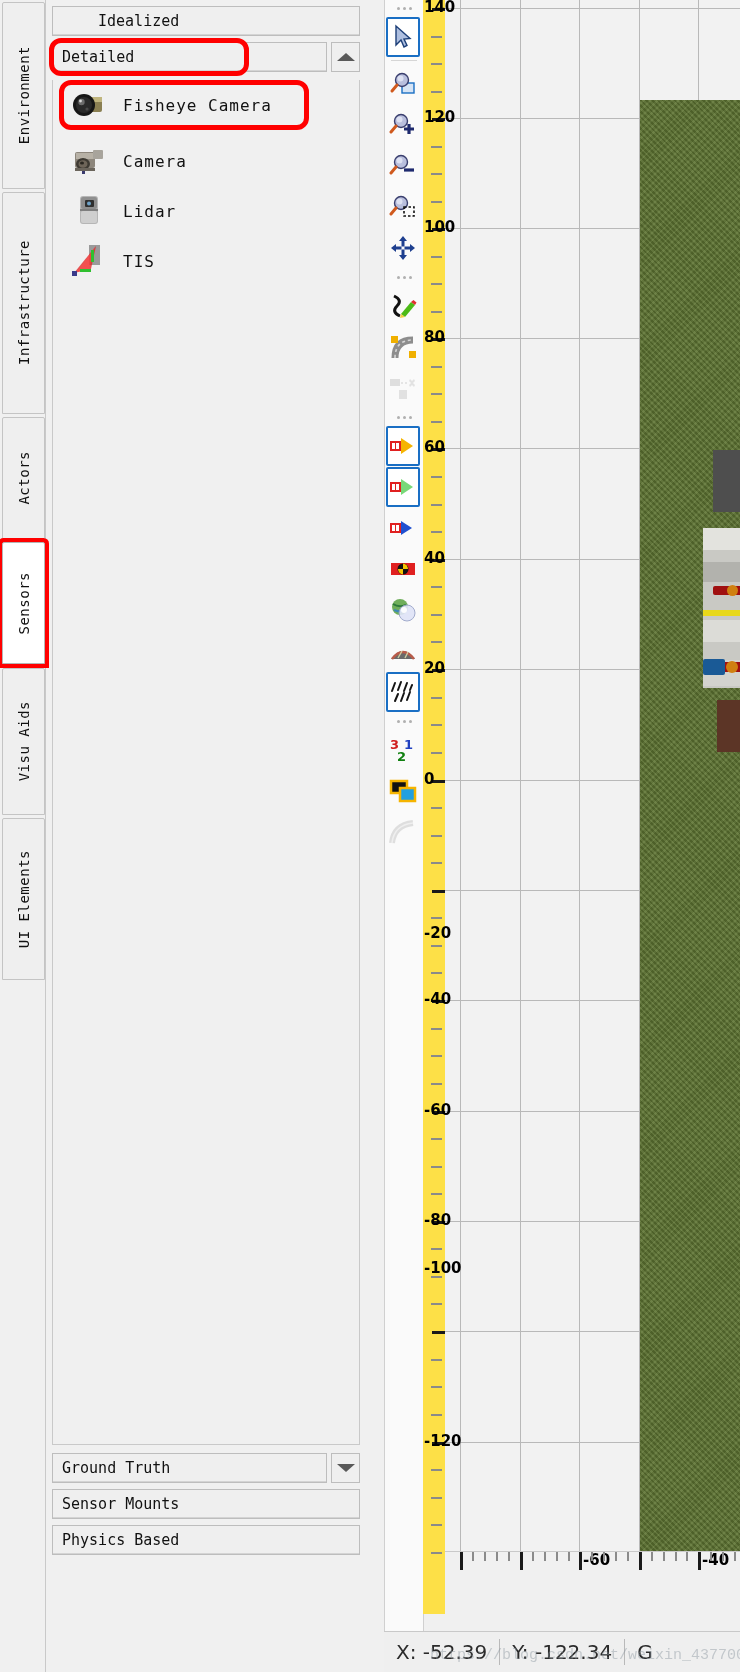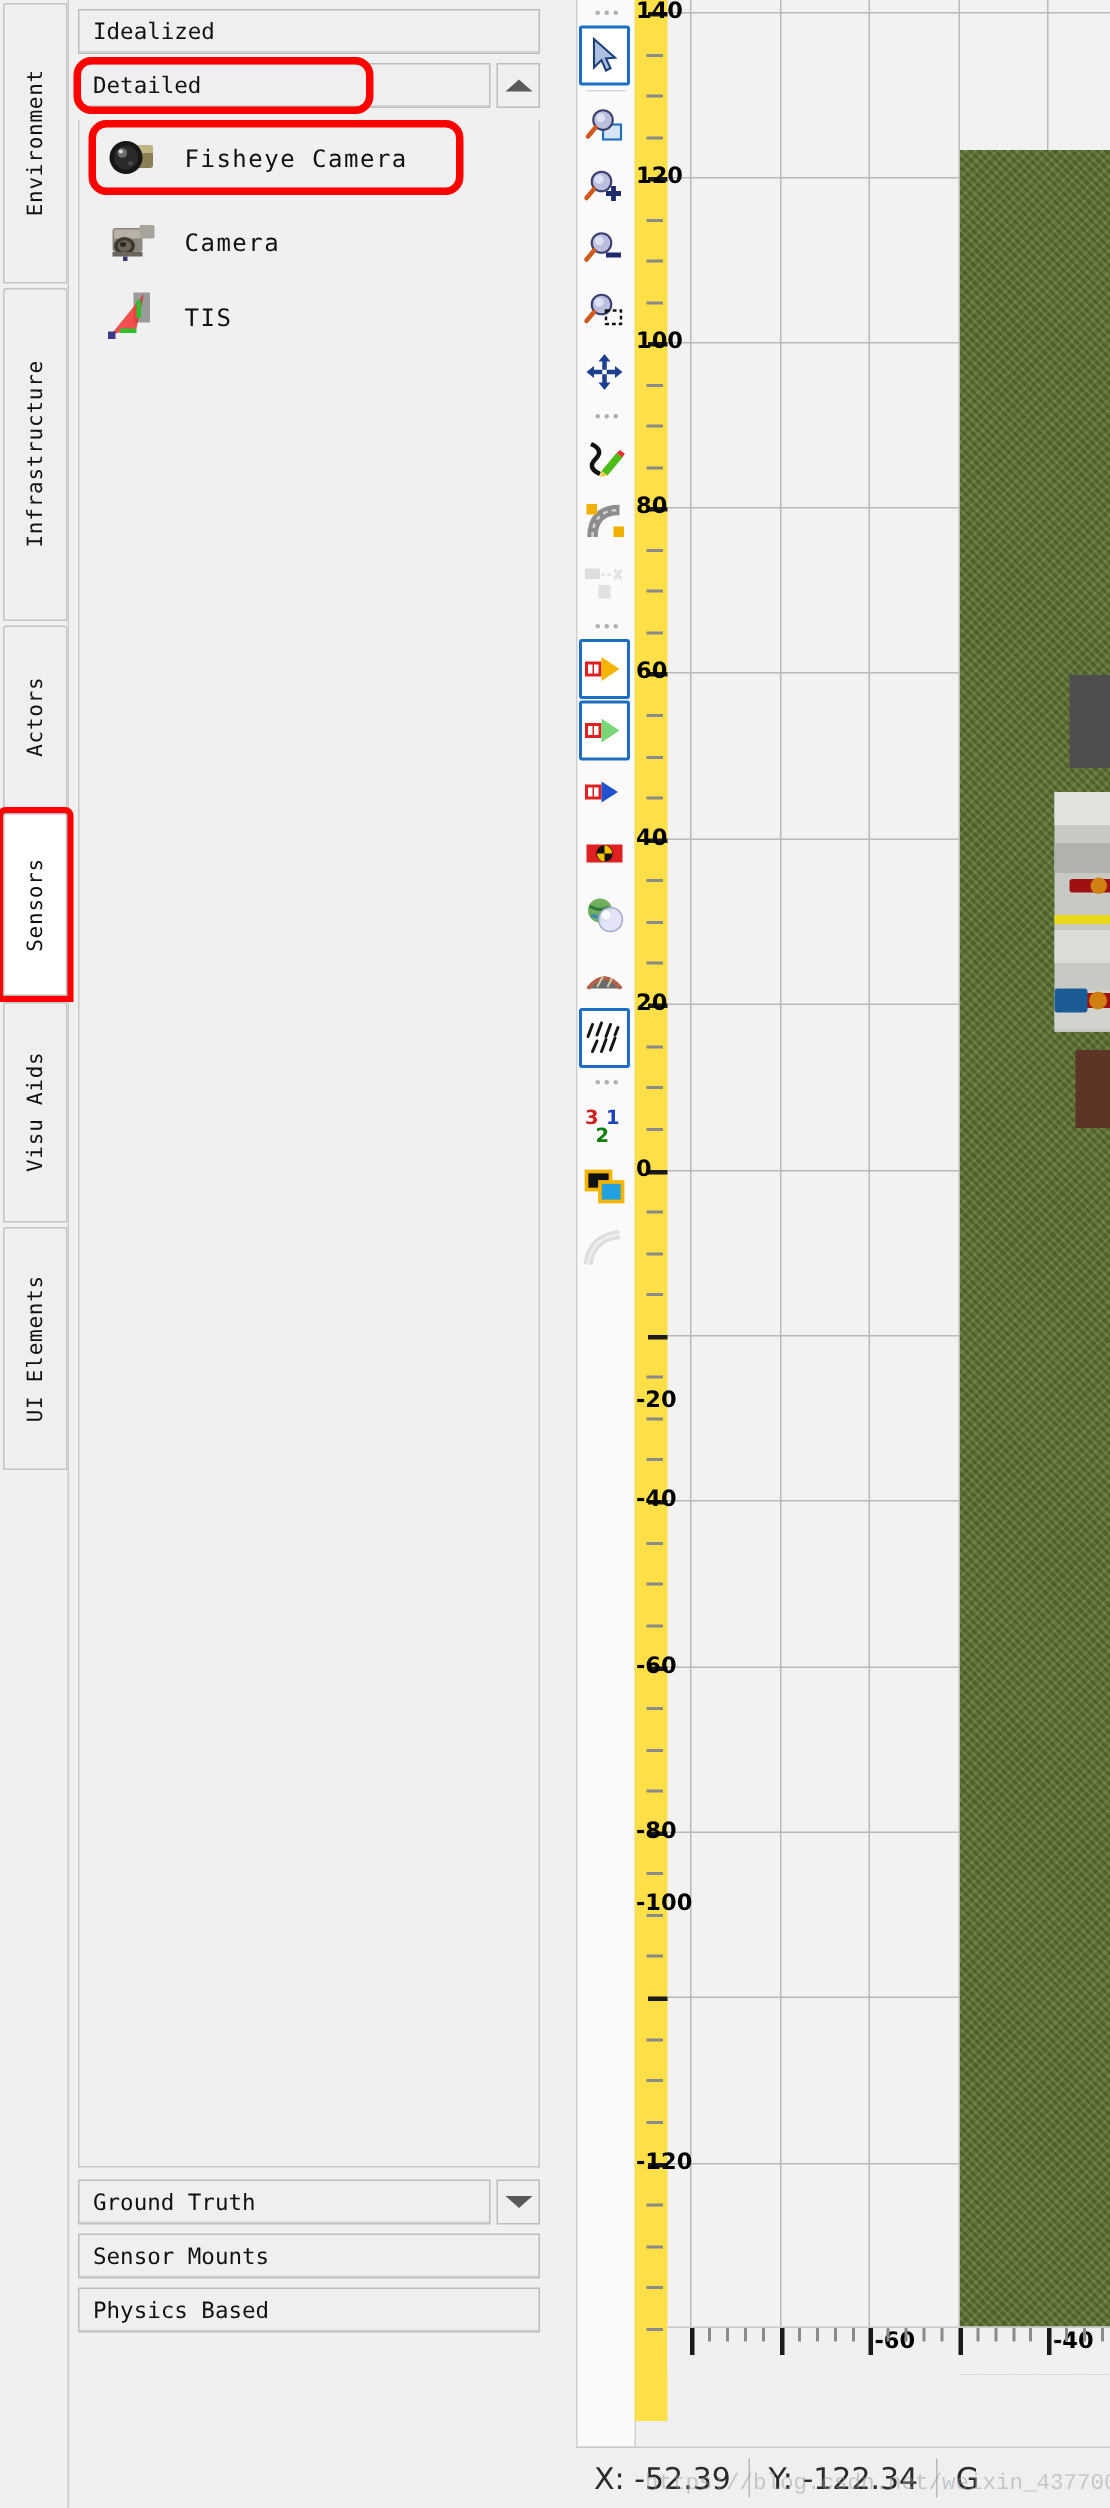--- a/index.html
+++ b/index.html
@@ -123,21 +123,21 @@
     <div class="vtab" style="top:668px;height:145px;">
       <span class="vtxt">Visu Aids</span>
     </div>
     <div class="vtab" style="top:818px;height:160px;">
       <span class="vtxt">UI Elements</span>
     </div>
   </div>
 
   <div id="panel">
 
-    <div class="rowbox" style="top:6px;">
+    <div class="rowbox" style="top:6px;padding-left:36px;">
       <span class="lbl">Idealized</span>
     </div>
 
     <div class="rowbox w-narrow" style="top:42px;">
       <span class="lbl">Detailed</span>
     </div>
     <div class="arrowbtn" style="left:285px;top:42px;width:29px;height:30px;">
       <span class="caret-up"></span>
     </div>
     <div class="redoutline" style="left:3px;top:38px;width:200px;height:38px;"></div>
@@ -168,20 +168,33 @@
             <ellipse cx="14" cy="22" rx="7" ry="6" fill="#3e3a33"></ellipse>
             <ellipse cx="14" cy="22" rx="4.5" ry="3.8" fill="#6e6559"></ellipse>
             <ellipse cx="13" cy="21" rx="2" ry="1.6" fill="#2a2721"></ellipse>
             <rect x="6" y="26" width="20" height="3" fill="#6b655c"></rect>
             <rect x="13" y="29" width="3" height="3" fill="#3a3a6e"></rect>
           </svg>
         </span>
         <span class="nm">Camera</span>
       </div>
 
+      <div class="sitem">
+        <span class="sicon">
+          <svg width="42" height="38" viewBox="0 0 42 38">
+            <rect x="11" y="4" width="18" height="28" rx="3" fill="#b6b6b6"></rect>
+            <rect x="12" y="5" width="16" height="12" rx="2" fill="#8f8f8f"></rect>
+            <rect x="12" y="19" width="16" height="12" rx="2" fill="#cfcfcf"></rect>
+            <rect x="16" y="8" width="9" height="7" rx="1" fill="#2f2f2f"></rect>
+            <circle cx="20" cy="11.5" r="2" fill="#6ea3c9"></circle>
+            <rect x="11" y="17" width="18" height="2" fill="#7e7e7e"></rect>
+          </svg>
+        </span>
+        <span class="nm">Lidar</span>
+      </div>
 
 
       <div class="sitem">
         <span class="sicon">
           <svg width="42" height="38" viewBox="0 0 42 38">
             <rect x="20" y="3" width="11" height="20" fill="#9a9a9a"></rect>
             <path d="M27 4 L5 31 L22 27 Z" fill="#e02020" opacity=".75"></path>
             <path d="M26 5 L8 30 L20 27 Z" fill="#ff4a4a" opacity=".55"></path>
             <rect x="22" y="8" width="3" height="12" fill="#2fbf2f"></rect>
             <rect x="11" y="27" width="11" height="3" fill="#2fbf2f"></rect>

